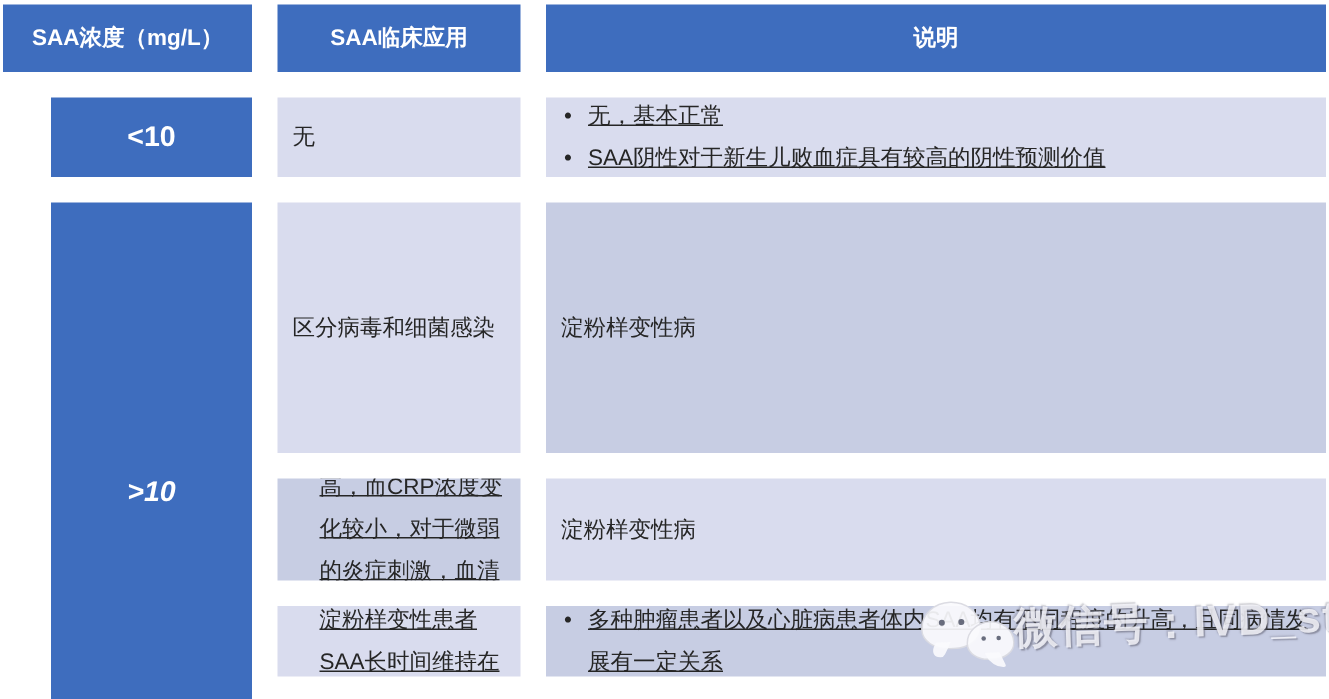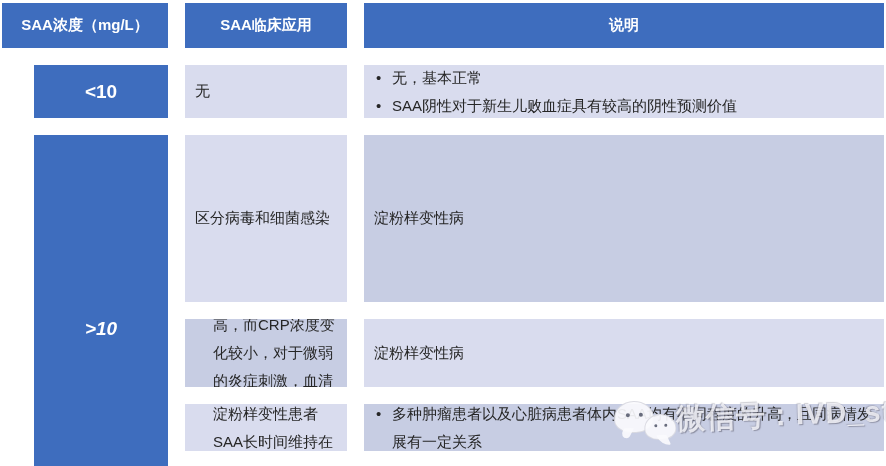--- a/index.html
+++ b/index.html
@@ -43,21 +43,21 @@
     padding-left: 10px;
   }
   .notes {
     font-size: 15px;
     color: #262626;
     display: flex; align-items: center;
     padding: 2px 4px 2px 6px;
   }
   .band-light { background: #d9dcee; }
   .band-dark  { background: #c7cde3; }
-  .notes ul { list-style: none; width: 100%; }
+  .notes ul { list-style: none; width: 100%; text-decoration: underline; }
   .notes li {
     position: relative;
     padding-left: 22px;
     line-height: 28px;
   }
   .notes li::before {
     content: "\2022";
     position: absolute;
     left: 6px; top: 0;
     color: #262626;

